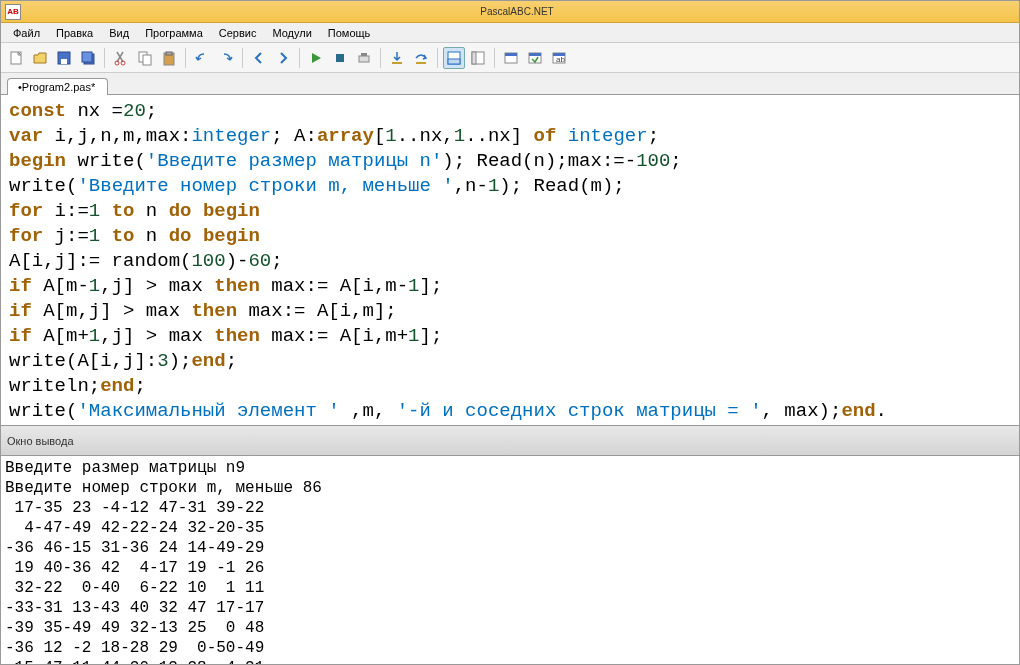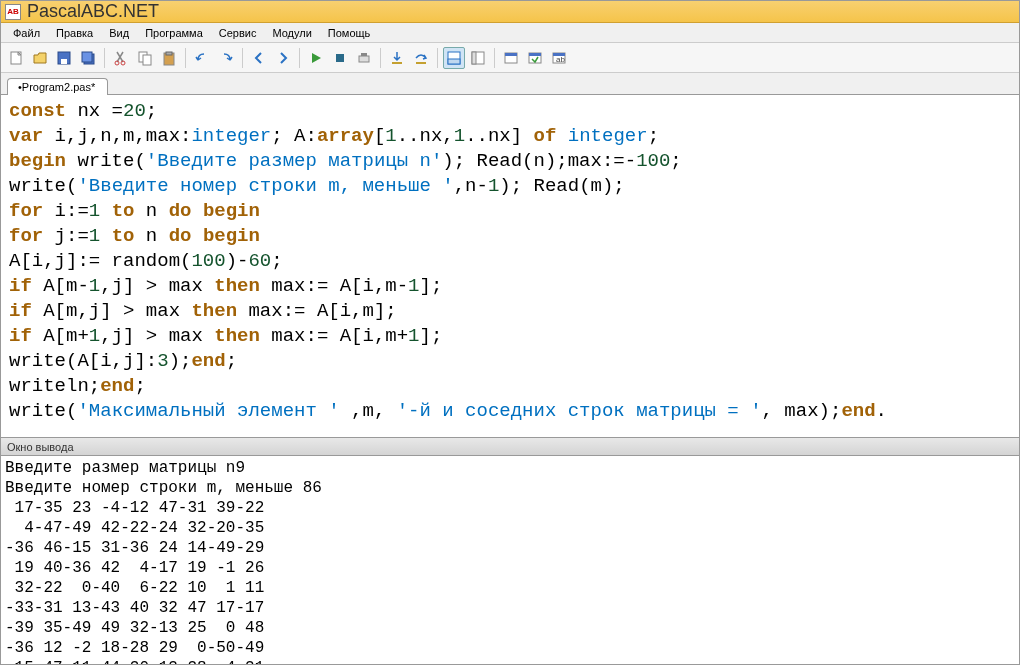--- a/index.html
+++ b/index.html
@@ -25,22 +25,22 @@
   .titlebar .app-icon {
     width: 16px; height: 16px;
     background: #fff;
     border: 1px solid #888;
     display: flex; align-items: center; justify-content: center;
     font-size: 8px; color: #c00; font-weight: bold;
     margin-right: 6px;
   }
   .titlebar .title-text {
     flex: 1;
-    text-align: left;
-    font-size: 18px;
+    text-align: center;
+    font-size: 10px;
     color: #333;
     padding-right: 8px;
   }
   .menubar {
     background: #f0f0f0;
     height: 20px;
     display: flex;
     align-items: center;
     padding: 0 4px;
     border-bottom: 1px solid #ccc;
@@ -103,21 +103,21 @@
     white-space: pre;
     color: #000;
     border-bottom: 1px solid #999;
   }
   .editor .kw { font-weight: bold; color: #a16207; }
   .editor .typ { color: #0070c0; }
   .editor .num { color: #14532d; }
   .editor .str { color: #0070c0; }
   .output-header {
     background: linear-gradient(to bottom, #e8e8e8, #d4d4d4);
-    height: 18px;
+    height: 30px;
     display: flex;
     align-items: center;
     padding: 0 6px;
     font-size: 11px;
     color: #333;
     border-bottom: 1px solid #999;
   }
   .output {
     background: #fff;
     font-family: "Courier New", monospace;

